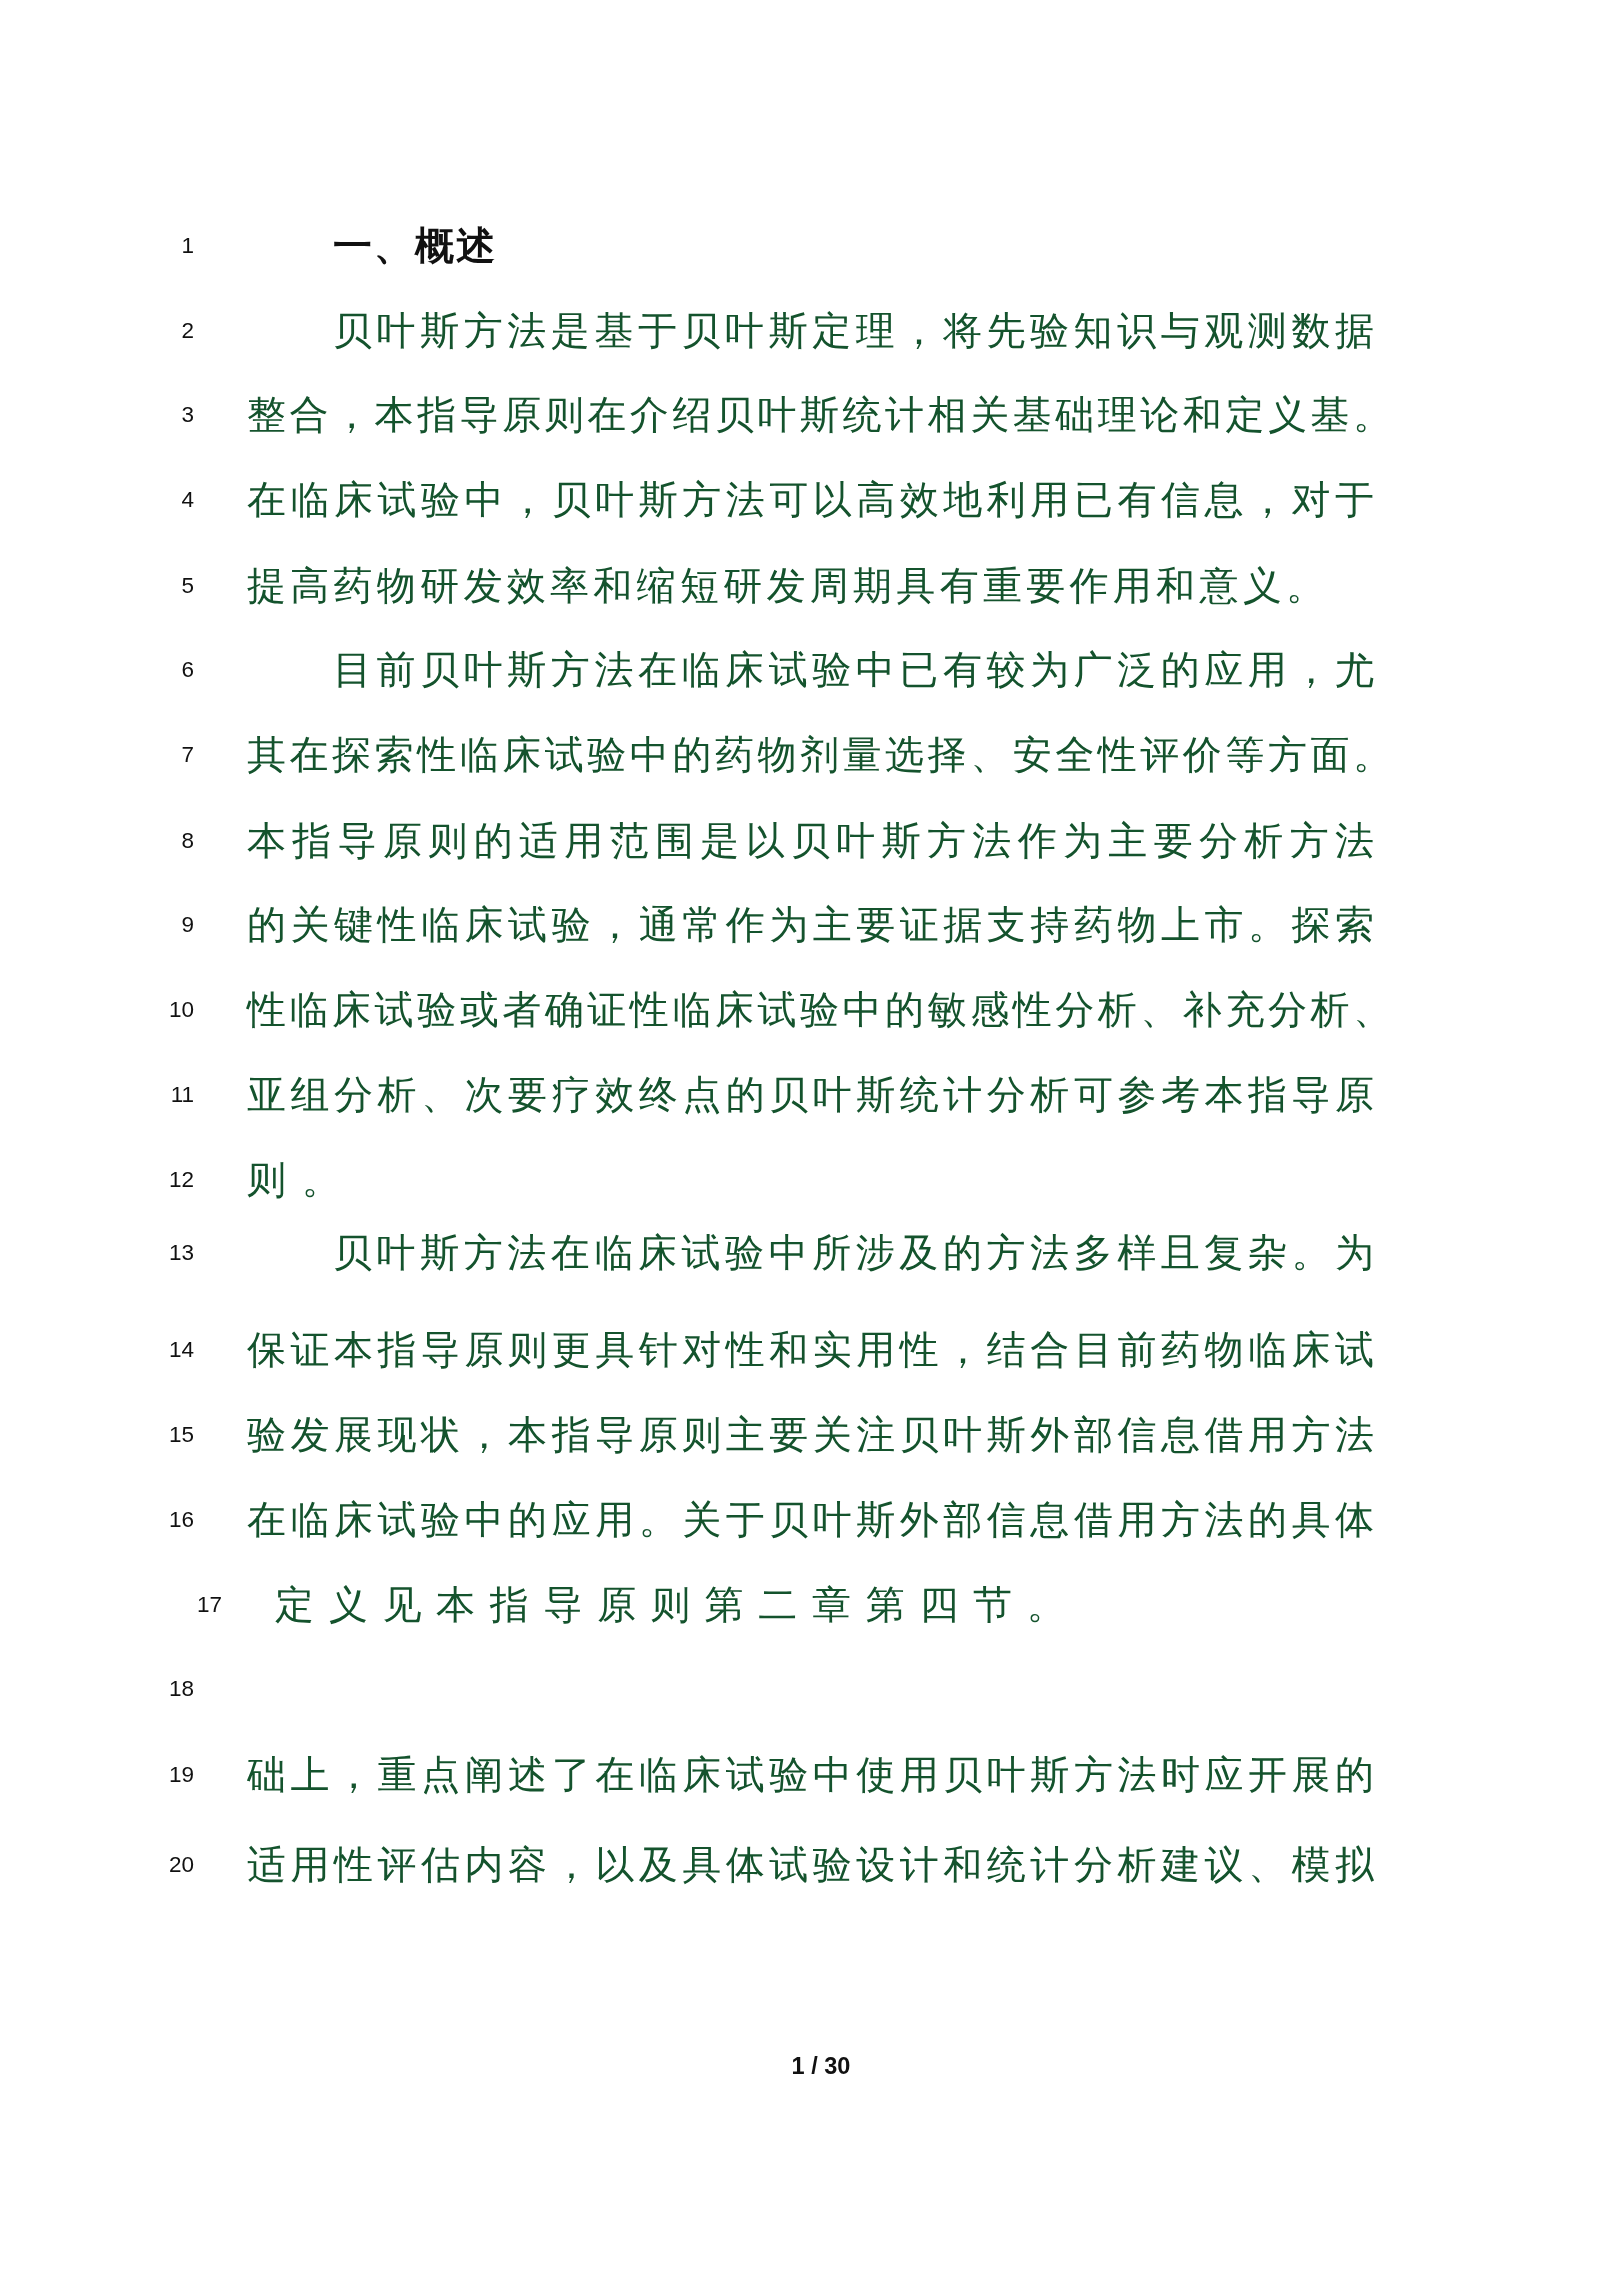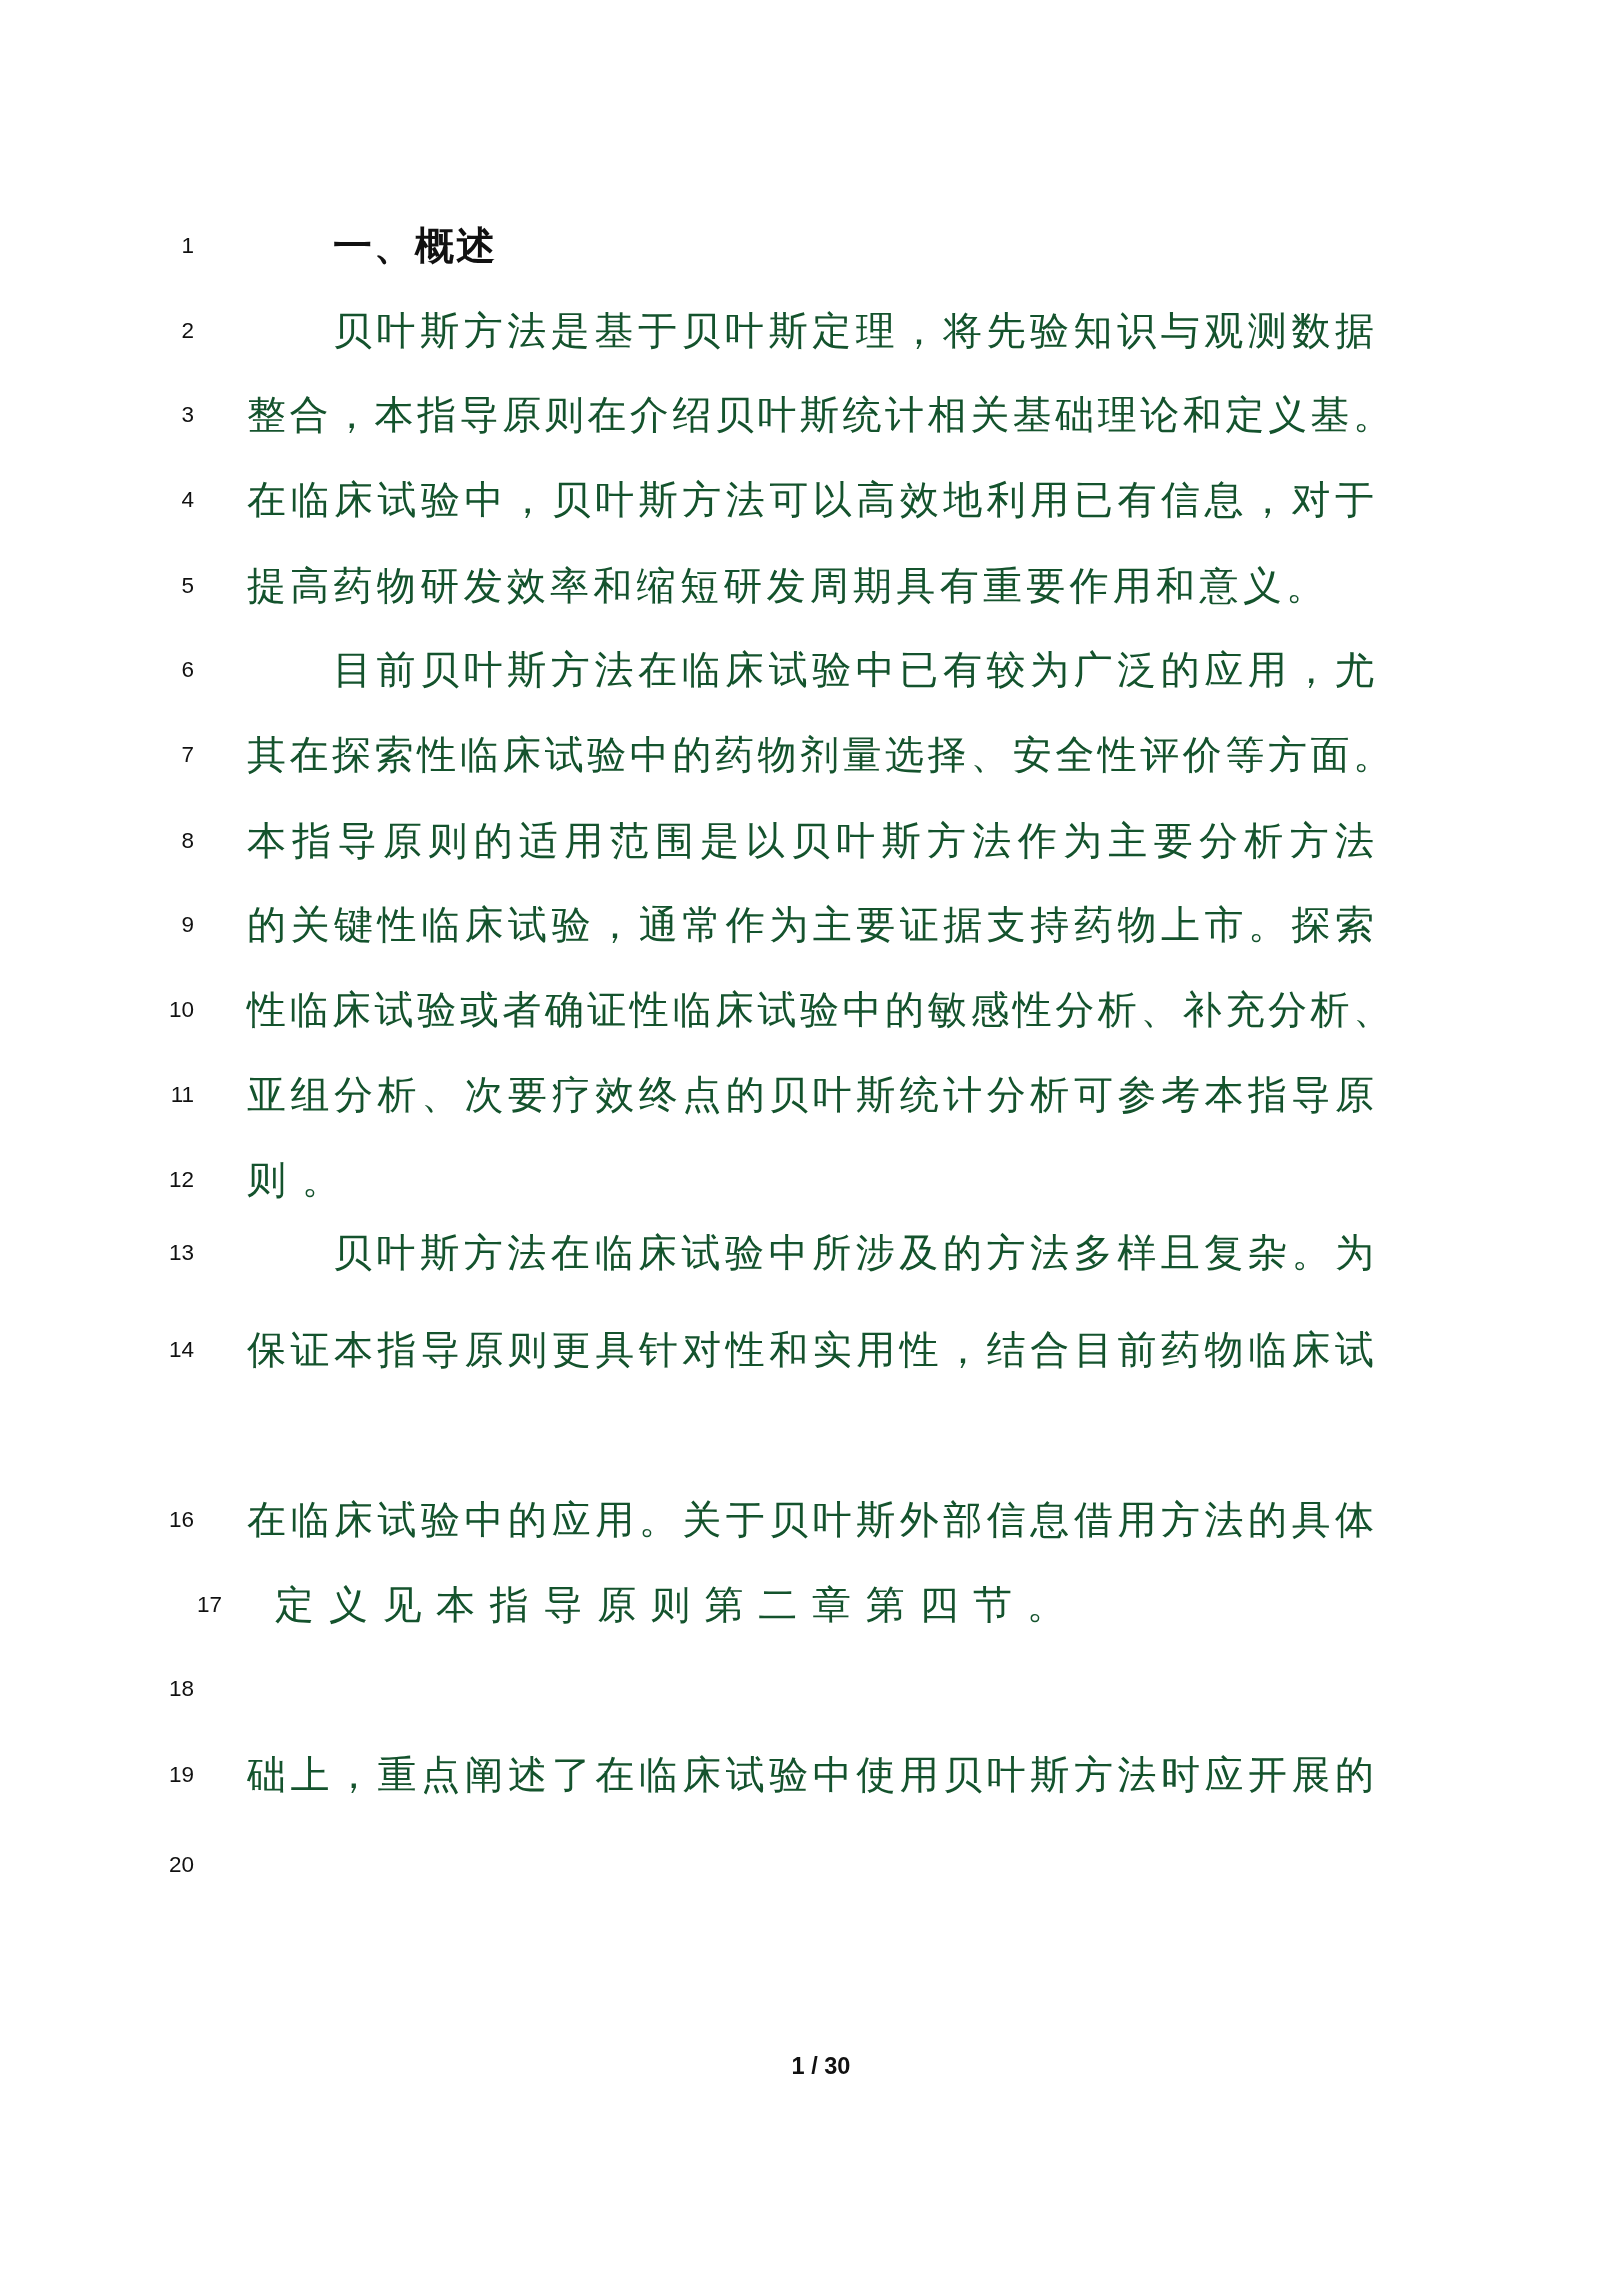--- a/index.html
+++ b/index.html
@@ -98,20 +98,24 @@
   <div class="line" style="top:1223px;text-decoration:underline;">
     <span class="lineno">13</span>
     <span class="text indent">贝叶斯方法在临床试验中所涉及的方法多样且复杂。为</span>
   </div>
 
   <div class="line" style="top:1320px;">
     <span class="lineno">14</span>
     <span class="text">保证本指导原则更具针对性和实用性，结合目前药物临床试</span>
   </div>
 
+  <div class="line" style="top:1405px;">
+    <span class="lineno">15</span>
+    <span class="text">验发展现状，本指导原则主要关注贝叶斯外部信息借用方法</span>
+  </div>
 
   <div class="line" style="top:1490px;">
     <span class="lineno">16</span>
     <span class="text">在临床试验中的应用。关于贝叶斯外部信息借用方法的具体</span>
   </div>
 
   <div class="line" style="top:1575px;margin-left:28px;">
     <span class="lineno">17</span>
     <span class="text short" style="letter-spacing:14.7px;">定义见本指导原则第二章第四节。</span>
   </div>
@@ -120,17 +124,18 @@
     <span class="lineno">18</span>
   </div>
 
   <div class="line" style="top:1745px;">
     <span class="lineno">19</span>
     <span class="text">础上，重点阐述了在临床试验中使用贝叶斯方法时应开展的</span>
   </div>
 
   <div class="line" style="top:1835px;">
     <span class="lineno">20</span>
+    <span class="text">适用性评估内容，以及具体试验设计和统计分析建议、模拟</span>
   </div>
 
   <div class="footer">1 / 30</div>
 </div>
 
 
 </body></html>

